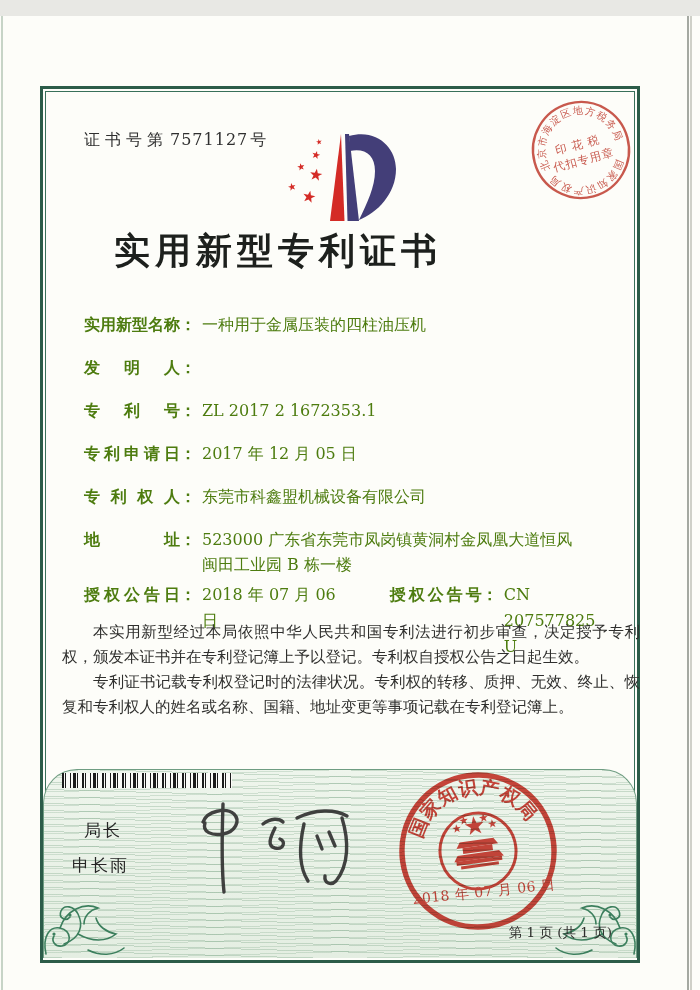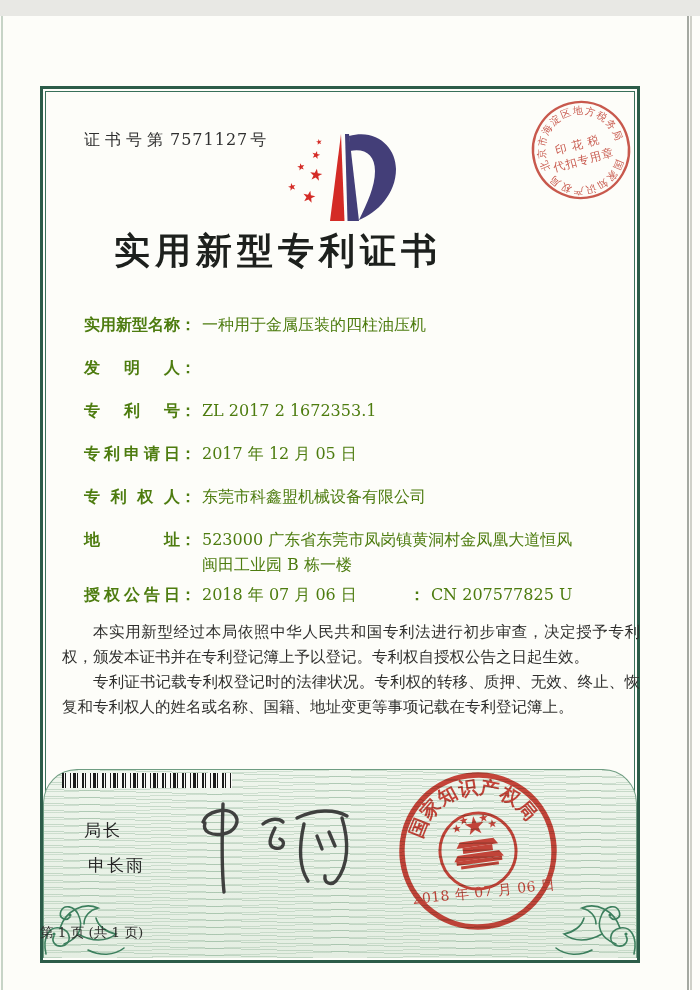--- a/index.html
+++ b/index.html
@@ -52,28 +52,28 @@
   .ornament.right{right:-4px;transform:scaleX(-1);}
 
   .barcode{position:absolute;left:62px;top:757px;width:170px;height:15px;
            background:repeating-linear-gradient(90deg,
              #1c1c1c 0 2px,#fbfbf8 2px 3px,#1c1c1c 3px 4px,#fbfbf8 4px 8px,
              #1c1c1c 8px 9px,#fbfbf8 9px 11px,#1c1c1c 11px 14px,#fbfbf8 14px 15px,
              #1c1c1c 15px 16px,#fbfbf8 16px 20px);}
 
   .director-title{position:absolute;left:84px;top:803px;font-family:"DejaVu Sans",sans-serif;
                   font-weight:500;font-size:17px;color:#262626;letter-spacing:2px;}
-  .director-name{position:absolute;left:88px;top:838px;font-family:"DejaVu Sans",sans-serif;
+  .director-name{position:absolute;left:72px;top:838px;font-family:"DejaVu Sans",sans-serif;
                  font-weight:500;font-size:17px;color:#262626;letter-spacing:2px;}
   .signature{position:absolute;left:185px;top:772px;width:175px;height:112px;}
 
   .seal{position:absolute;left:393px;top:750px;width:170px;height:170px;mix-blend-mode:multiply;opacity:.93;}
   .stamp{position:absolute;left:521px;top:74px;width:120px;height:120px;mix-blend-mode:multiply;opacity:.9;}
 
-  .footer{position:absolute;left:40px;top:908px;width:572px;text-align:left;
+  .footer{position:absolute;left:40px;top:908px;width:572px;text-align:right;
           font-size:13.5px;color:#2e2e2c;}
 
   svg text{font-family:"DejaVu Serif",serif;}
 </style>
 </head>
 <body>
 
 <div class="page">
   <div class="edge-left"></div>
   <div class="edge-right"></div>
@@ -155,20 +155,21 @@
     <div class="frow address">
       <span class="flabel">地址</span>
         <span class="fcolon">：</span>
       <span class="fvalue">523000 广东省东莞市凤岗镇黄洞村金凤凰大道恒风闽田工业园 B 栋一楼</span>
     </div>
     <div class="frow grant">
       <span class="flabel">授权公告日</span>
         <span class="fcolon">：</span>
       <span>2018 年 07 月 06 日</span>
       <span class="grant-group2">
+        <span class="flabel" style="width:92px;flex-basis:92px;">授权公告号</span>
           <span class="fcolon">：</span>
         <span>CN 207577825 U</span>
       </span>
     </div>
   </div>
 
   <div class="paras">
     <p>本实用新型经过本局依照中华人民共和国专利法进行初步审查，决定授予专利权，颁发本证书并在专利登记簿上予以登记。专利权自授权公告之日起生效。</p>
     <p>专利证书记载专利权登记时的法律状况。专利权的转移、质押、无效、终止、恢复和专利权人的姓名或名称、国籍、地址变更等事项记载在专利登记簿上。</p>
   </div>

